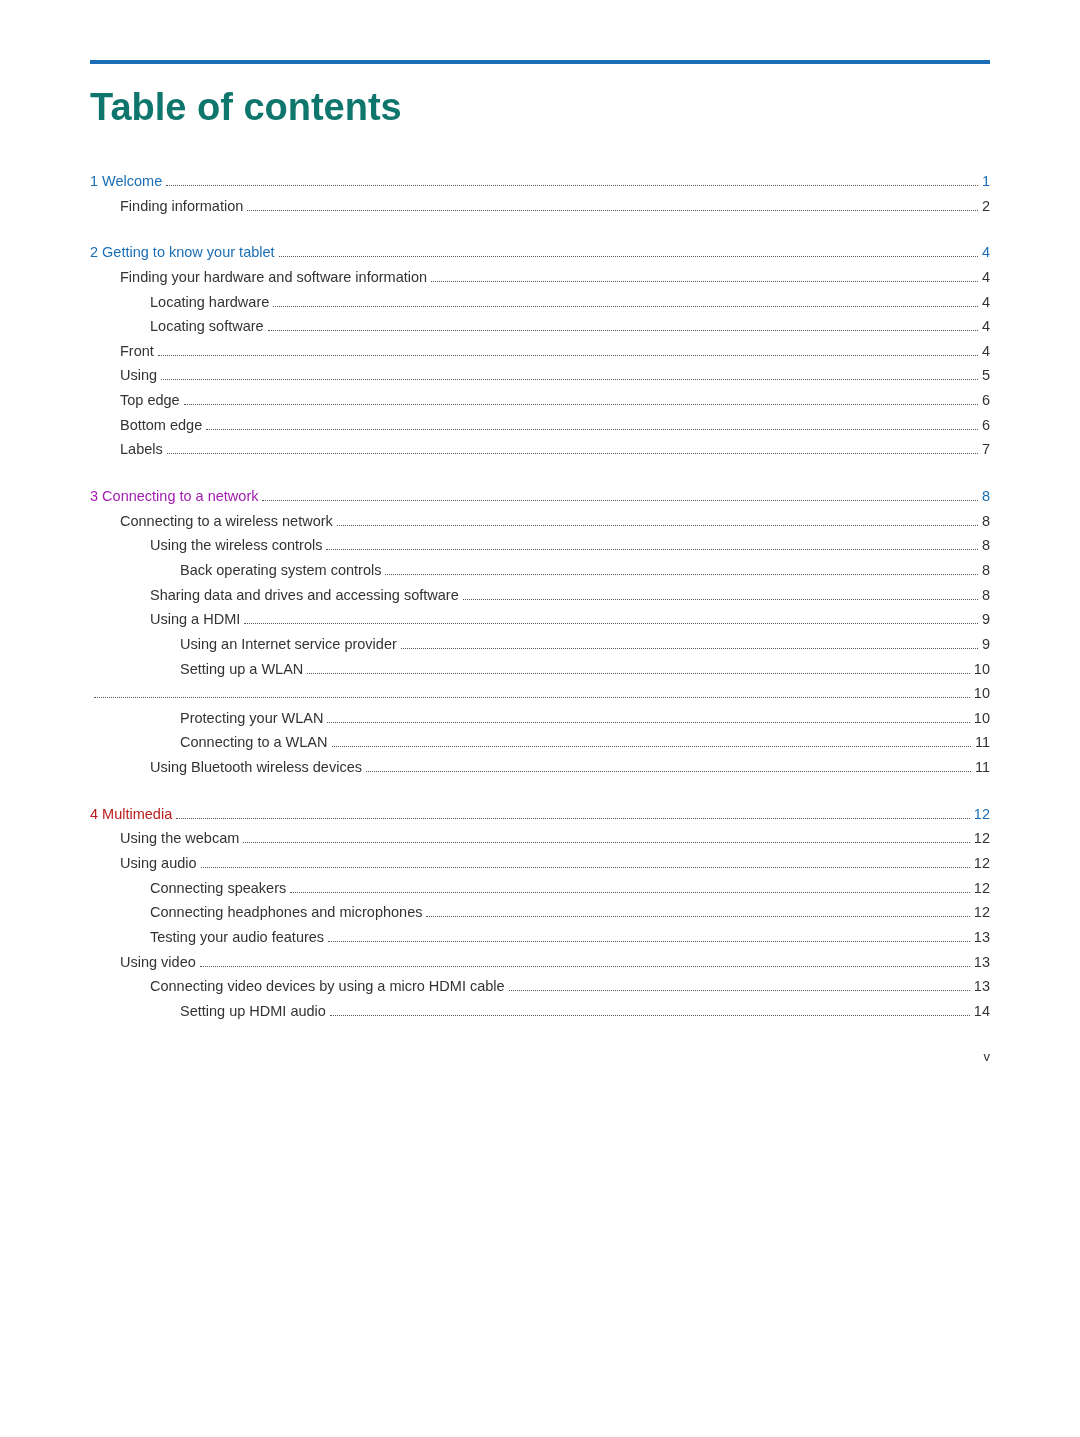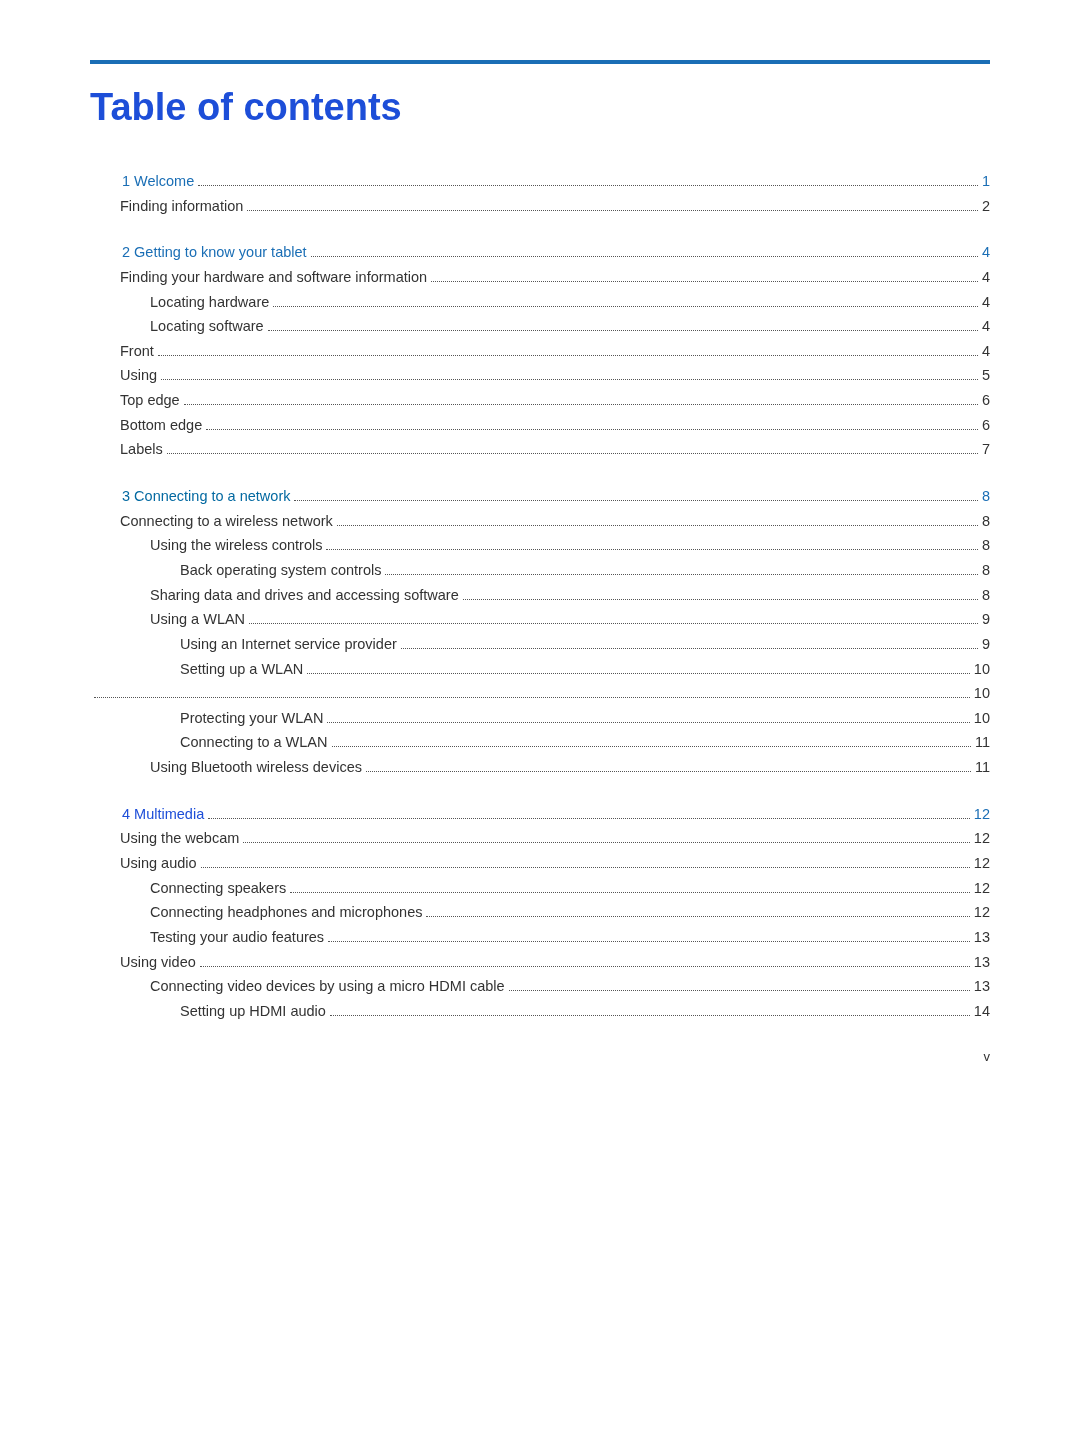--- a/index.html
+++ b/index.html
@@ -28,21 +28,21 @@
     }
 
     .title-section {
       margin-bottom: 40px;
       padding-top: 20px;
     }
 
     .page-title {
       font-size: 38px;
       font-weight: bold;
-      color: #1d4ed8;
+      color: #0f766e;
       margin-bottom: 0;
     }
 
     .toc-entry {
       display: flex;
       align-items: baseline;
       line-height: 1.7;
       font-size: 14.5px;
     }
 
@@ -60,21 +60,20 @@
     }
 
     .toc-entry .entry-page {
       white-space: nowrap;
       flex-shrink: 0;
       font-size: 14.5px;
     }
 
     .toc-entry.chapter-title {
       font-weight: normal;
-      margin-left: 32px;
     }
 
     .toc-entry.chapter-title .entry-text {
       color: #1a6eb5;
       font-weight: normal;
     }
 
     .toc-entry.chapter-title .entry-page {
       color: #1a6eb5;
     }
@@ -157,21 +156,21 @@
         <span class="entry-dots"></span>
         <span class="entry-page">6</span>
       </div>
       <div class="toc-entry">
         <span class="entry-text indent-1">Labels</span>
         <span class="entry-dots"></span>
         <span class="entry-page">7</span>
       </div>
       <div class="section-gap"></div>
       <div class="toc-entry chapter-title">
-        <span class="entry-text" style="color: #0369a1;">3  Connecting to a network</span>
+        <span class="entry-text" style="color: #a21caf;">3  Connecting to a network</span>
         <span class="entry-dots"></span>
         <span class="entry-page" style="color: rgb(26, 110, 181);">8</span>
       </div>
       <div class="toc-entry">
         <span class="entry-text indent-1">Connecting to a wireless network</span>
         <span class="entry-dots"></span>
         <span class="entry-page">8</span>
       </div>
       <div class="toc-entry">
         <span class="entry-text indent-2">Using the wireless controls</span>
@@ -182,21 +181,21 @@
         <span class="entry-text indent-3">Back operating system controls</span>
         <span class="entry-dots"></span>
         <span class="entry-page">8</span>
       </div>
       <div class="toc-entry">
         <span class="entry-text indent-2">Sharing data and drives and accessing software</span>
         <span class="entry-dots"></span>
         <span class="entry-page">8</span>
       </div>
       <div class="toc-entry">
-        <span class="entry-text indent-2">Using a WLAN</span>
+        <span class="entry-text indent-2">Using a HDMI</span>
         <span class="entry-dots"></span>
         <span class="entry-page">9</span>
       </div>
       <div class="toc-entry">
         <span class="entry-text indent-3">Using an Internet service provider</span>
         <span class="entry-dots"></span>
         <span class="entry-page">9</span>
       </div>
       <div class="toc-entry">
         <span class="entry-text indent-3">Setting up a WLAN</span>
@@ -217,21 +216,21 @@
         <span class="entry-dots"></span>
         <span class="entry-page">11</span>
       </div>
       <div class="toc-entry">
         <span class="entry-text indent-2">Using Bluetooth wireless devices</span>
         <span class="entry-dots"></span>
         <span class="entry-page">11</span>
       </div>
       <div class="section-gap"></div>
       <div class="toc-entry chapter-title">
-        <span class="entry-text" style="color: #1d4ed8; text-align: center;">4  Multimedia</span>
+        <span class="entry-text" style="color: #b91c1c; text-align: center;">4  Multimedia</span>
         <span class="entry-dots"></span>
         <span class="entry-page" style="color: rgb(26, 110, 181);">12</span>
       </div>
       <div class="toc-entry">
         <span class="entry-text indent-1">Using the webcam</span>
         <span class="entry-dots"></span>
         <span class="entry-page">12</span>
       </div>
       <div class="toc-entry">
         <span class="entry-text indent-1">Using audio</span>

